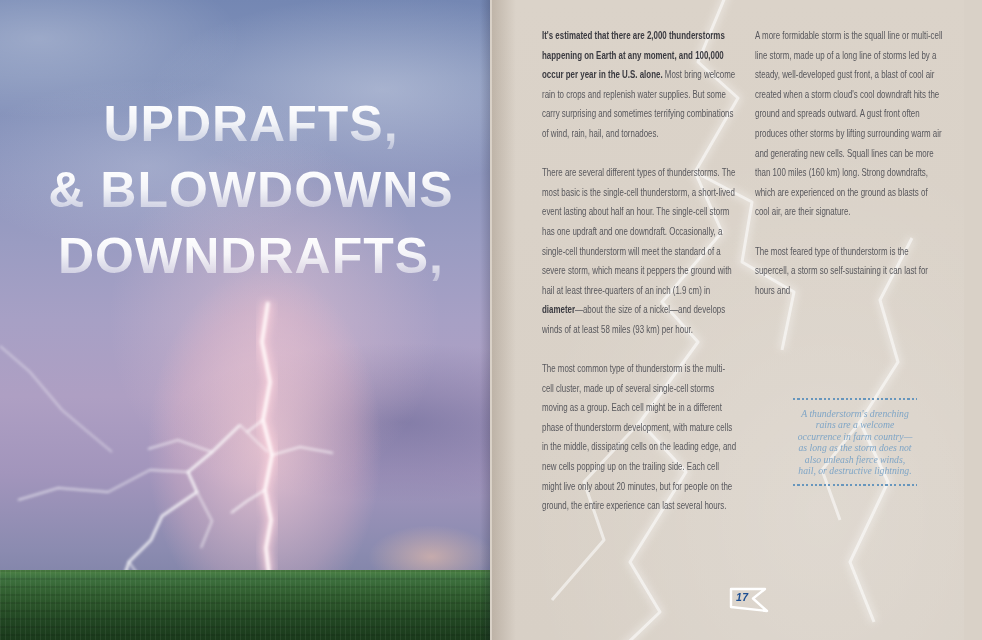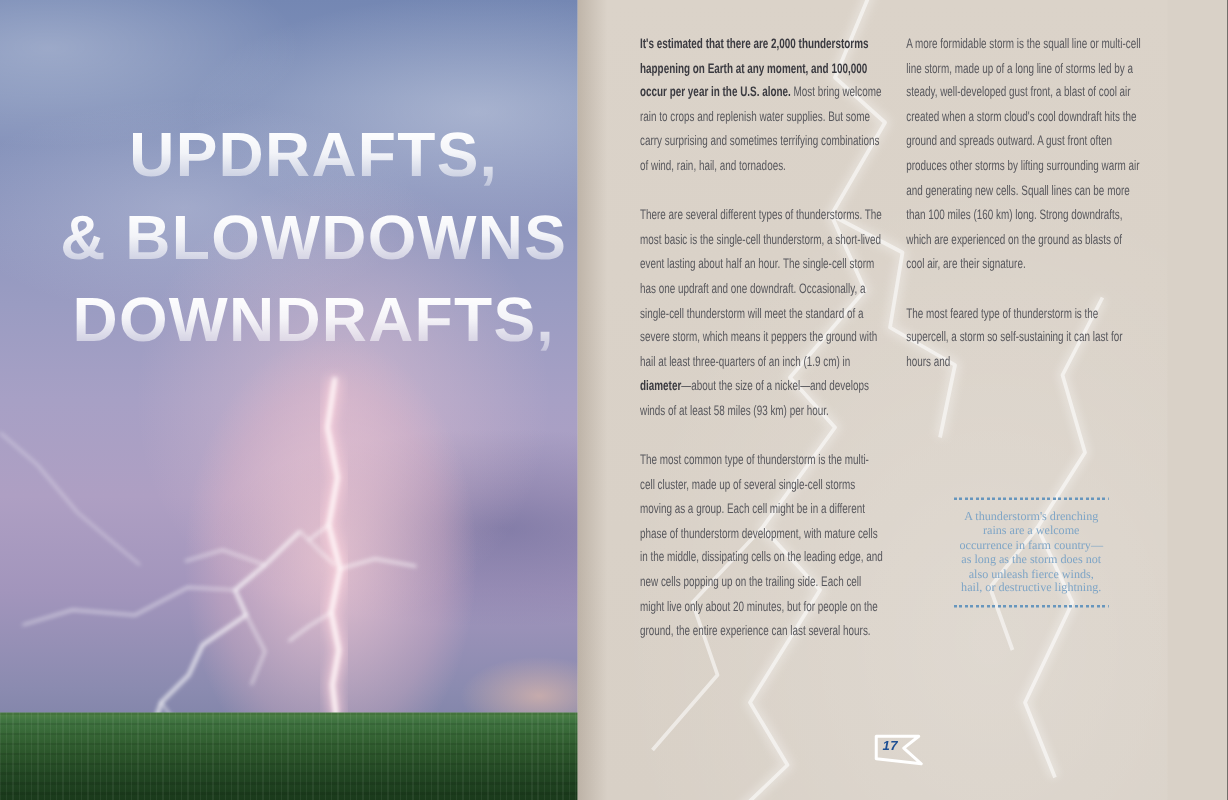--- a/index.html
+++ b/index.html
@@ -45,21 +45,21 @@
   .chapter-title .tline{
     display:block;
     background:linear-gradient(180deg,#ffffff 18%,rgba(255,255,255,0.88) 48%,rgba(255,255,255,0.28) 96%);
     -webkit-background-clip:text;background-clip:text;
     color:transparent;
     padding-left:12px;
   }
 
   
   .page-right{
-    position:absolute;left:462px;top:0;width:472px;height:640px;overflow:hidden;
+    position:absolute;left:492px;top:0;width:472px;height:640px;overflow:hidden;
     background:
       radial-gradient(400px 500px at 70% 80%, rgba(255,255,255,0.18), transparent 75%),
       linear-gradient(180deg,#dbd3c9 0%,#d8d0c6 100%);
   }
   .page-right::before{ 
     content:"";position:absolute;left:0;top:0;width:24px;height:100%;
     background:linear-gradient(90deg,rgba(80,60,40,0.20),transparent);
     z-index:3;pointer-events:none;
   }
   .watermark{position:absolute;left:0;top:0;z-index:1;pointer-events:none;}
@@ -78,21 +78,21 @@
   .caption-block{
     position:absolute;left:288px;top:398px;width:150px;z-index:2;
     text-align:center;
   }
   .dotted-rule{
     height:2px;width:124px;margin:0 auto;
     background:repeating-linear-gradient(90deg,#6796bd 0 2.2px,transparent 2.2px 4.4px);
   }
   .caption-text{
     margin:8px 16px;
-    font-family:"Liberation Serif",serif;
+    font-family:"Liberation Serif",serif;font-style:italic;
     font-size:9.7px;line-height:11.4px;color:#7fa5c6;
   }
 
   .page-marker{
     position:absolute;left:236px;top:586px;width:42px;height:30px;z-index:2;
   }
   .page-marker .pnum{
     position:absolute;left:8px;top:5px;
     font-size:10.5px;font-weight:bold;color:#1d4f93;letter-spacing:0.3px;font-style:italic;
   }

